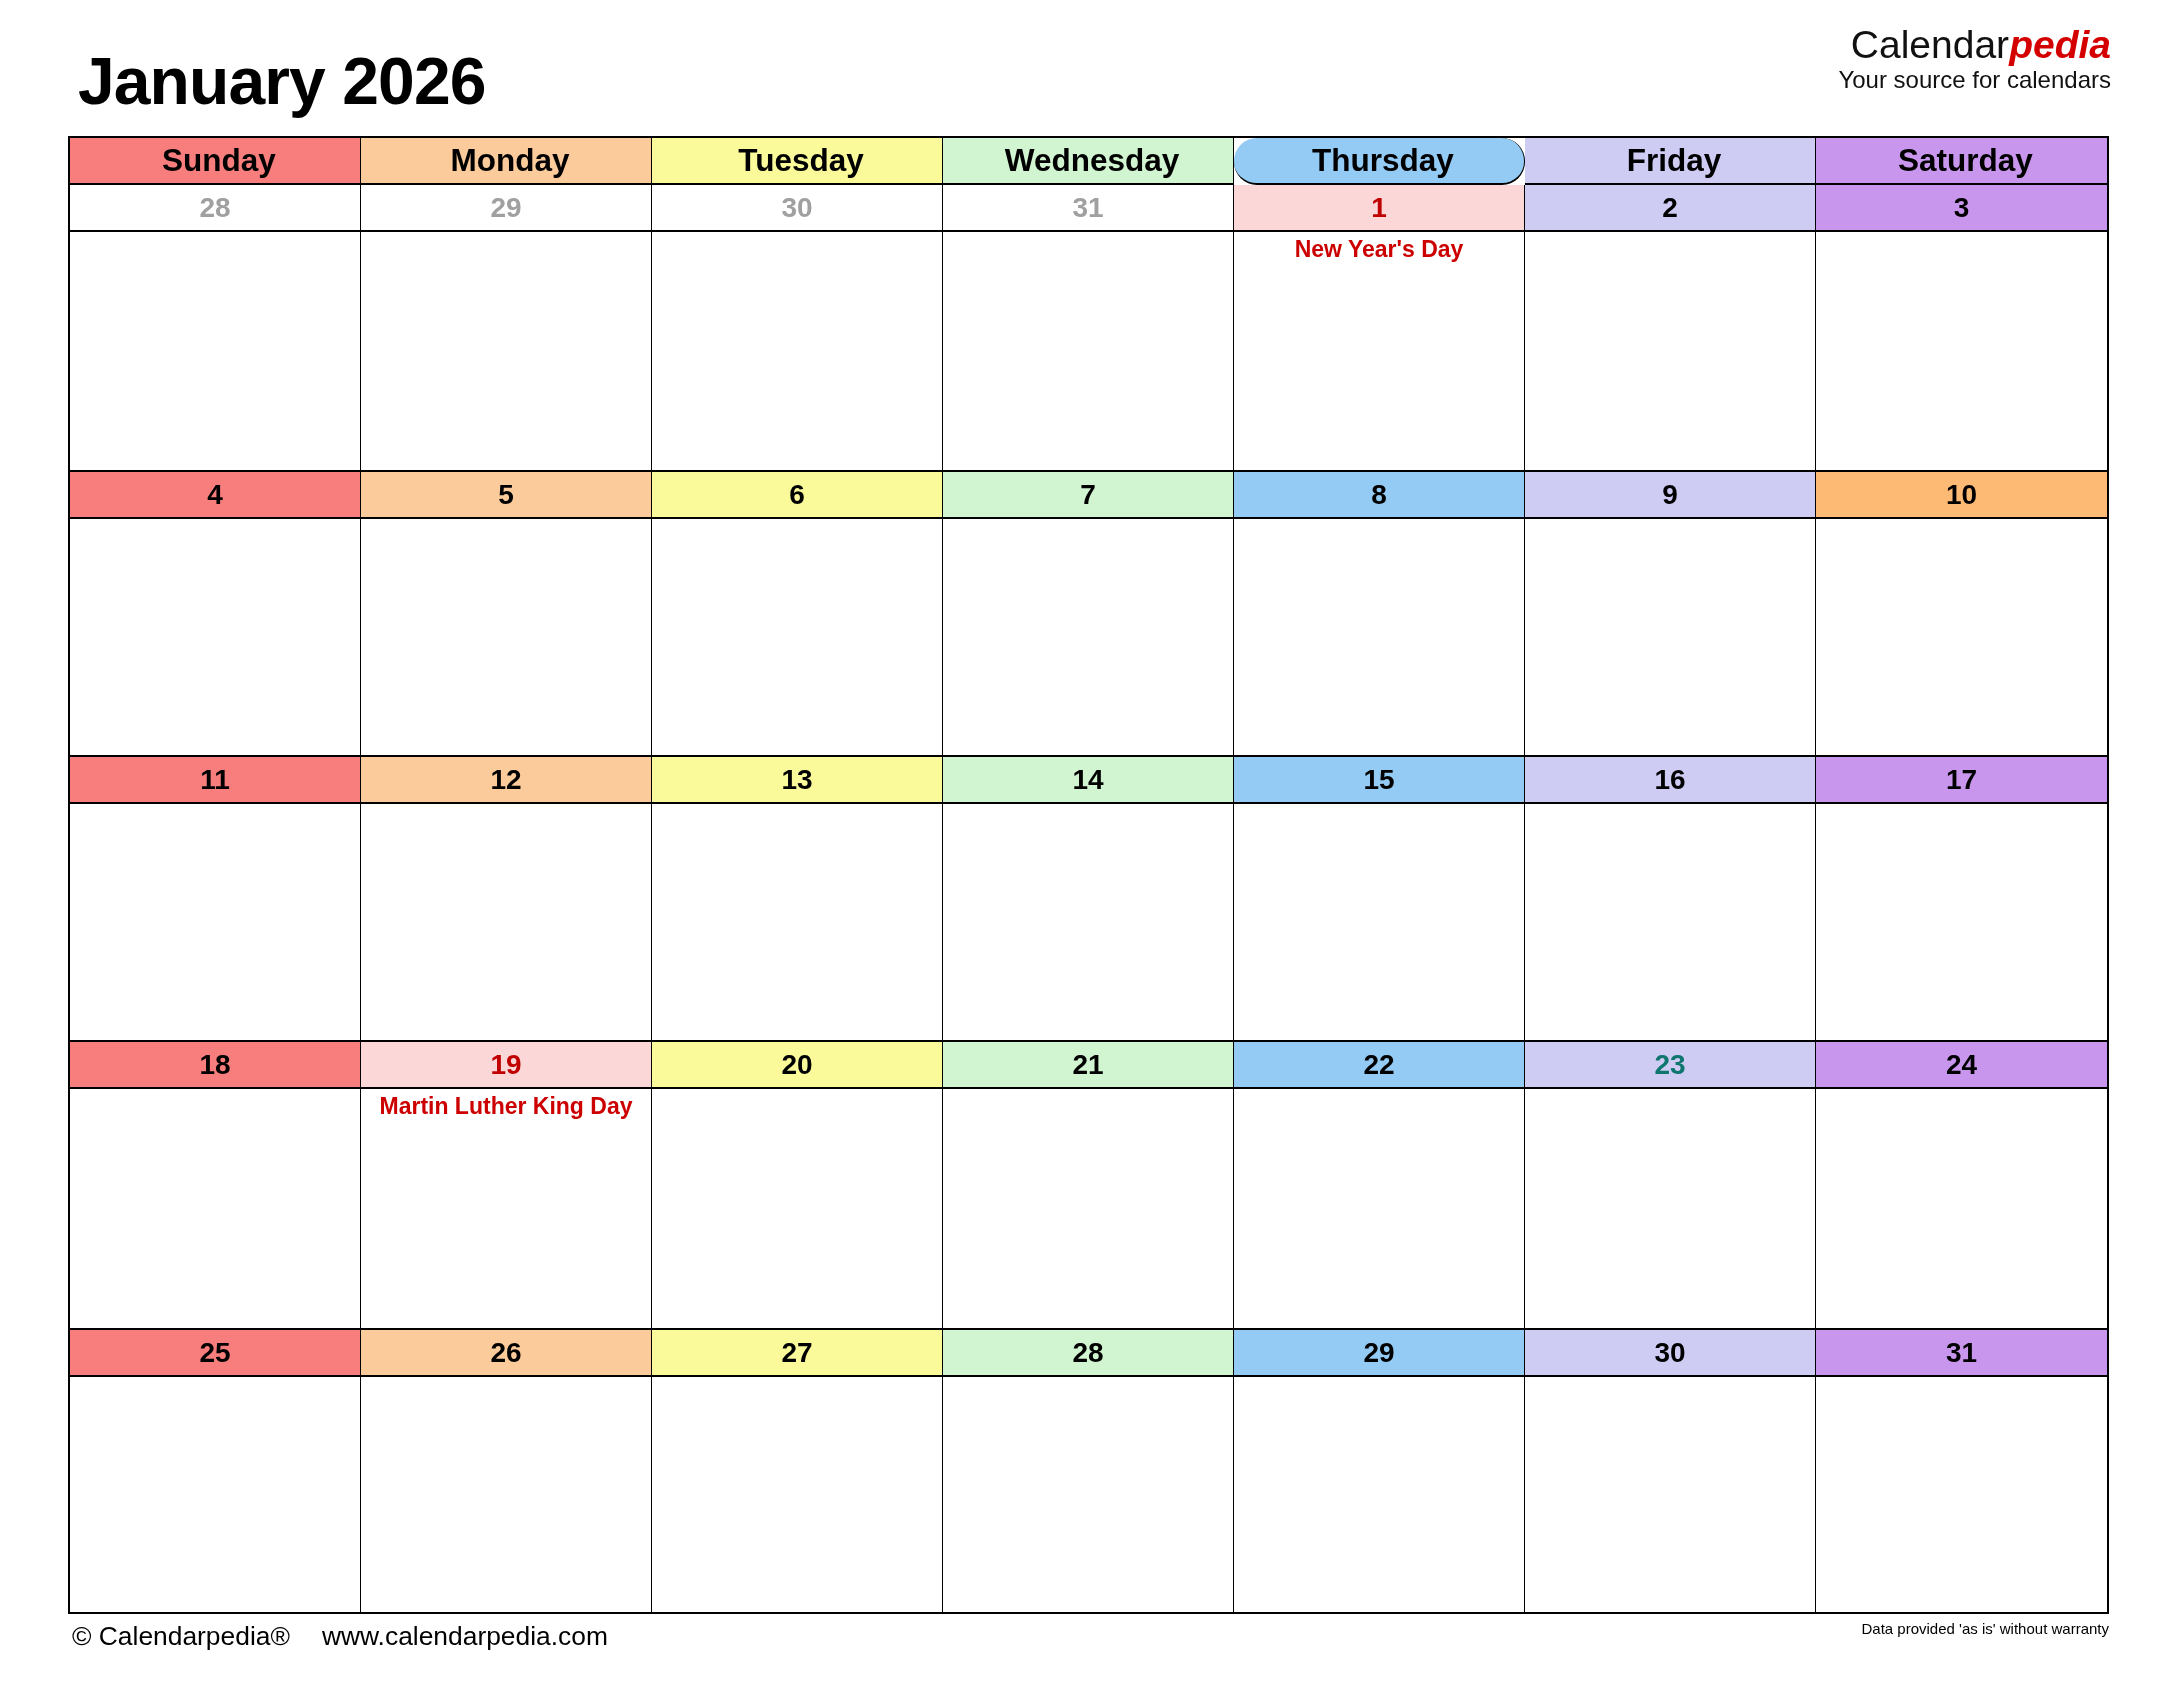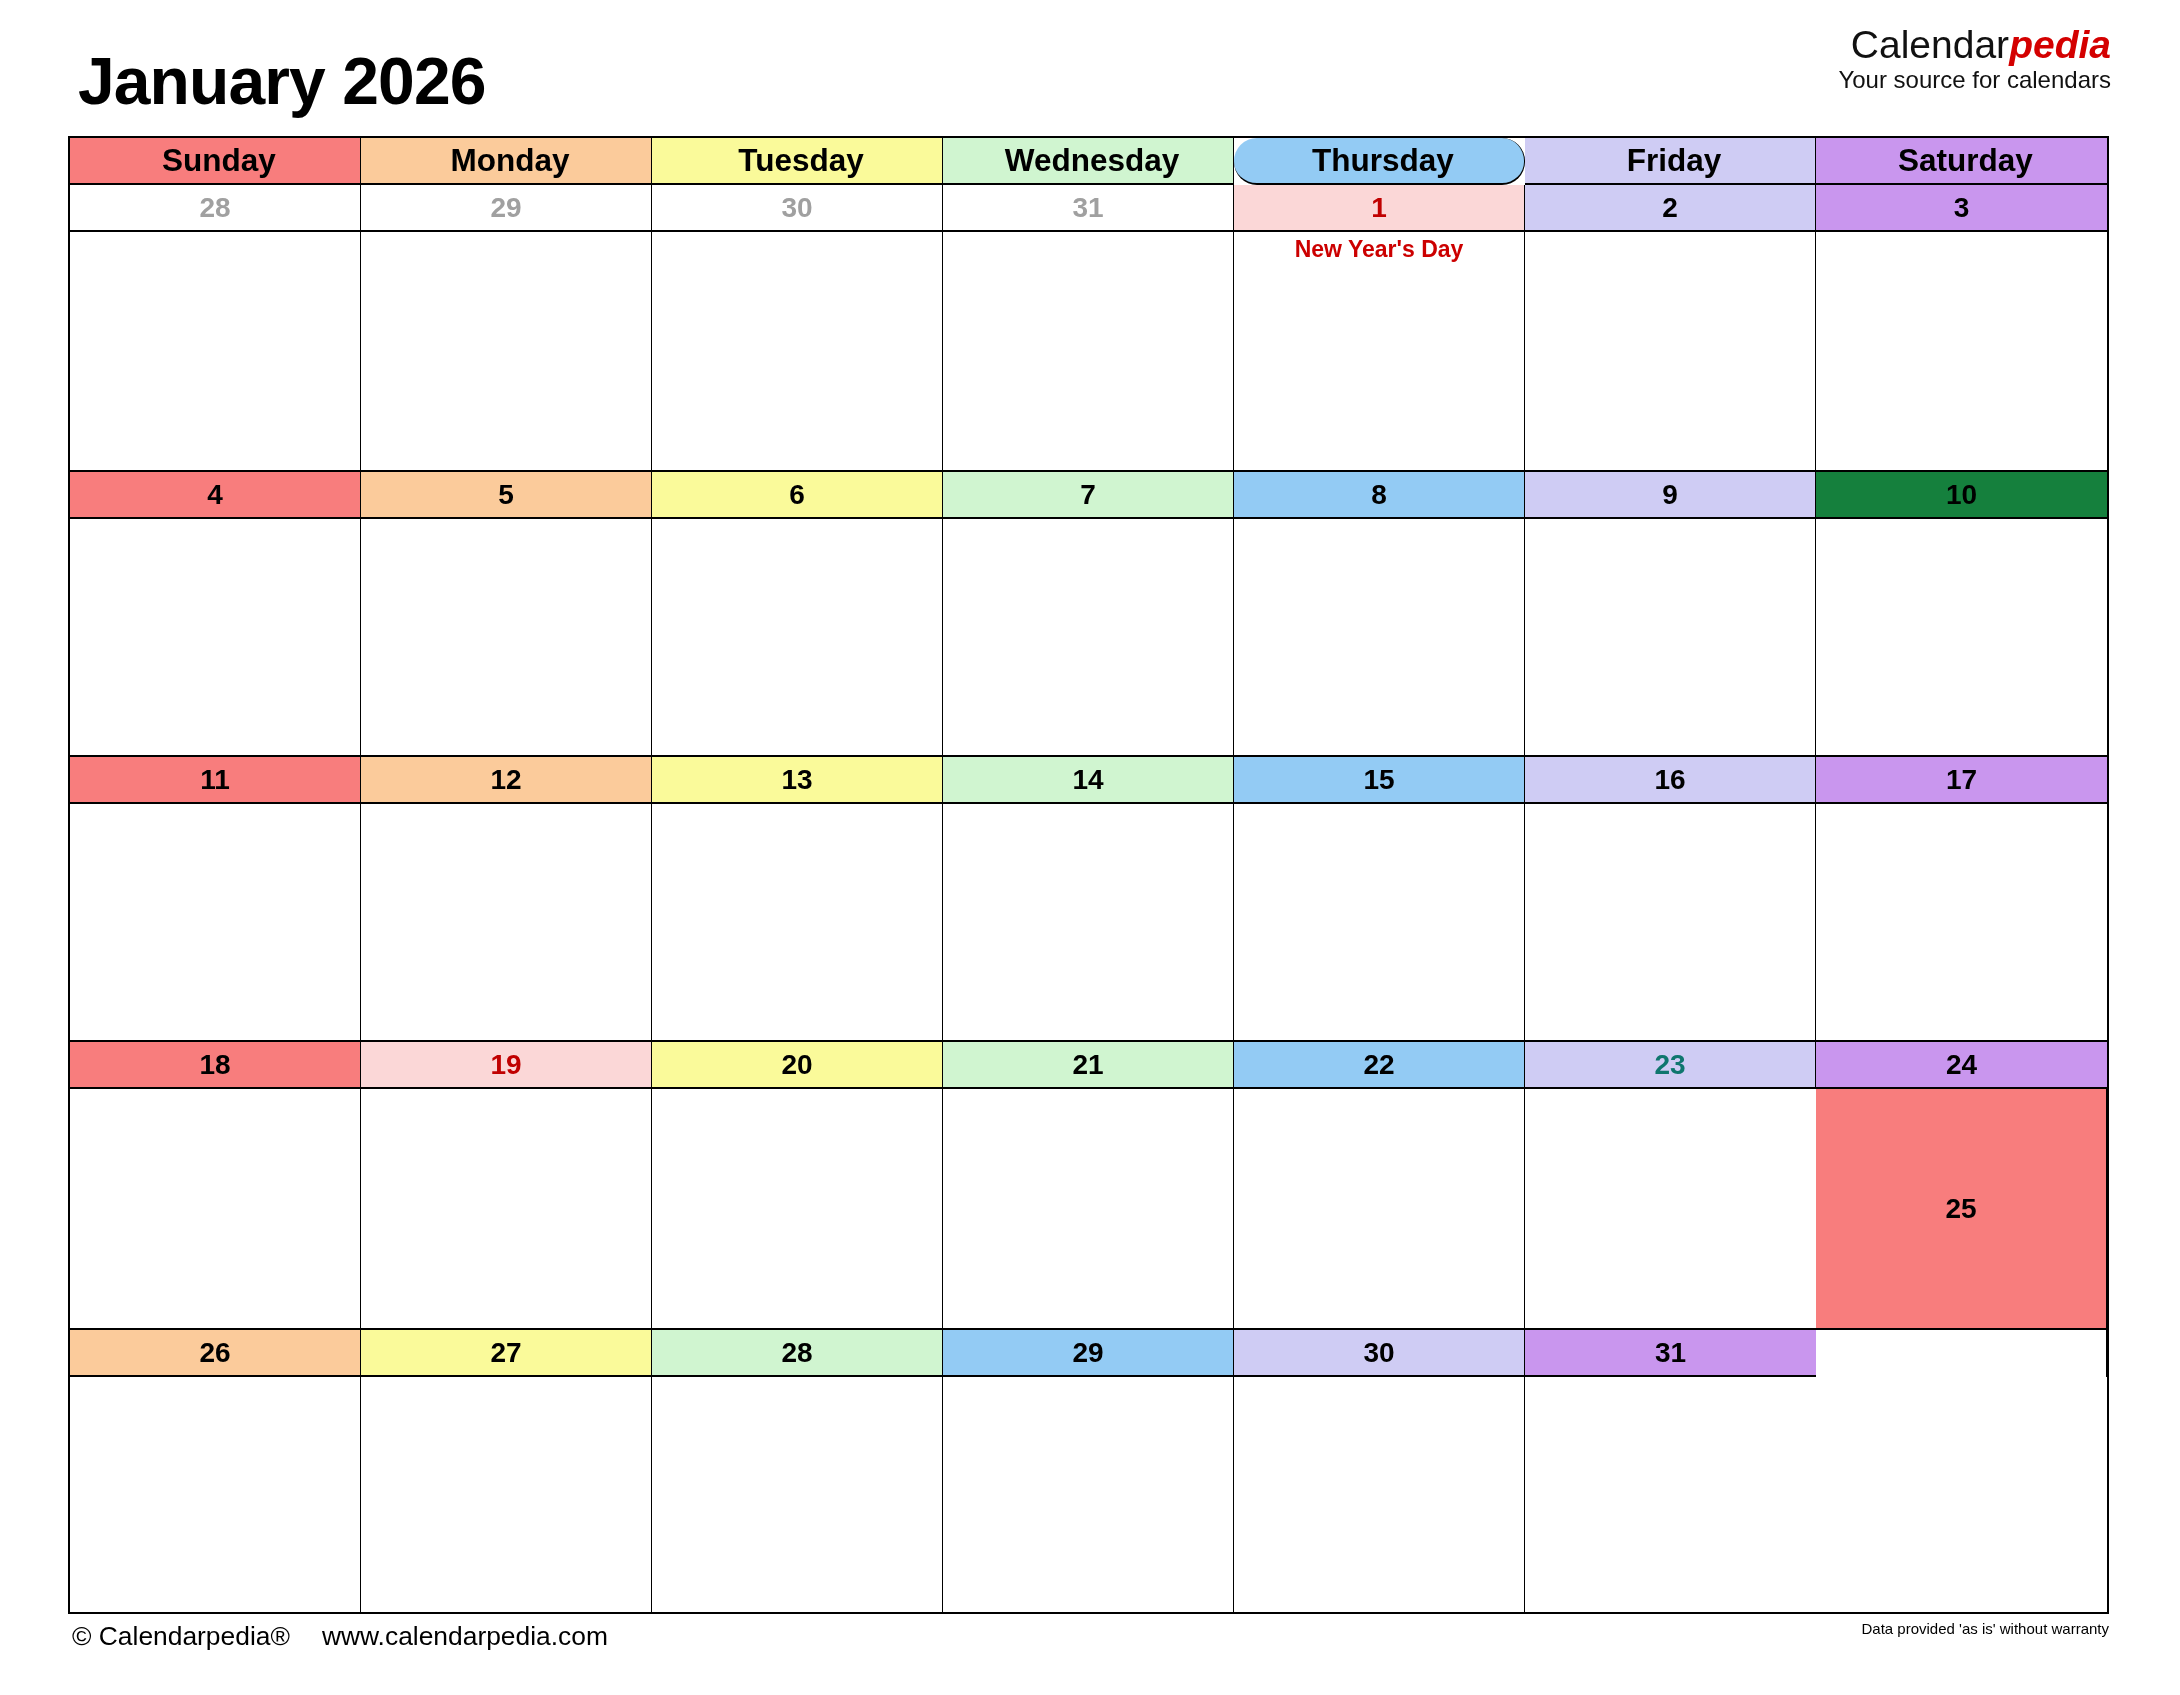--- a/index.html
+++ b/index.html
@@ -145,21 +145,21 @@
       <span class="holiday-label" style="color: rgb(204, 0, 0);">New Year's Day</span>
     </div>
     <div class="cell body-cell"></div>
     <div class="cell body-cell last-col"></div>
     <div class="cell band-cell" style="background: rgb(248, 125, 125); color: rgb(0, 0, 0);">4</div>
     <div class="cell band-cell" style="background: rgb(251, 203, 155); color: rgb(0, 0, 0);">5</div>
     <div class="cell band-cell" style="background: rgb(250, 250, 154); color: rgb(0, 0, 0);">6</div>
     <div class="cell band-cell" style="background: rgb(208, 245, 208); color: rgb(0, 0, 0);">7</div>
     <div class="cell band-cell" style="background: rgb(147, 203, 244); color: rgb(0, 0, 0);">8</div>
     <div class="cell band-cell" style="background: rgb(207, 204, 244); color: rgb(0, 0, 0);">9</div>
-    <div class="cell band-cell last-col" style="background: #15803d; color: rgb(0, 0, 0);">10</div>
+    <div class="cell band-cell last-col" style="background: #fdba74; color: rgb(0, 0, 0);">10</div>
     <div class="cell body-cell"></div>
     <div class="cell body-cell"></div>
     <div class="cell body-cell"></div>
     <div class="cell body-cell"></div>
     <div class="cell body-cell"></div>
     <div class="cell body-cell"></div>
     <div class="cell body-cell last-col"></div>
     <div class="cell band-cell" style="background: rgb(248, 125, 125); color: rgb(0, 0, 0);">11</div>
     <div class="cell band-cell" style="background: rgb(251, 203, 155); color: rgb(0, 0, 0);">12</div>
     <div class="cell band-cell" style="background: rgb(250, 250, 154); color: rgb(0, 0, 0);">13</div>
@@ -175,20 +175,23 @@
     <div class="cell body-cell"></div>
     <div class="cell body-cell last-col"></div>
     <div class="cell band-cell" style="background: rgb(248, 125, 125); color: rgb(0, 0, 0);">18</div>
     <div class="cell band-cell" style="background: rgb(251, 215, 215); color: rgb(192, 0, 0);">19</div>
     <div class="cell band-cell" style="background: rgb(250, 250, 154); color: rgb(0, 0, 0);">20</div>
     <div class="cell band-cell" style="background: rgb(208, 245, 208); color: rgb(0, 0, 0);">21</div>
     <div class="cell band-cell" style="background: rgb(147, 203, 244); color: rgb(0, 0, 0);">22</div>
     <div class="cell band-cell" style="background: rgb(207, 204, 244); color: #0f766e;">23</div>
     <div class="cell band-cell last-col" style="background: rgb(201, 150, 238); color: rgb(0, 0, 0);">24</div>
     <div class="cell body-cell"></div>
+    <div class="cell body-cell">
+      <span class="holiday-label" style="color: rgb(204, 0, 0);">Martin Luther King Day</span>
+    </div>
     <div class="cell body-cell"></div>
     <div class="cell body-cell"></div>
     <div class="cell body-cell"></div>
     <div class="cell body-cell"></div>
     <div class="cell body-cell last-col"></div>
     <div class="cell band-cell" style="background: rgb(248, 125, 125); color: rgb(0, 0, 0);">25</div>
     <div class="cell band-cell" style="background: rgb(251, 203, 155); color: rgb(0, 0, 0);">26</div>
     <div class="cell band-cell" style="background: rgb(250, 250, 154); color: rgb(0, 0, 0);">27</div>
     <div class="cell band-cell" style="background: rgb(208, 245, 208); color: rgb(0, 0, 0);">28</div>
     <div class="cell band-cell" style="background: rgb(147, 203, 244); color: rgb(0, 0, 0);">29</div>

